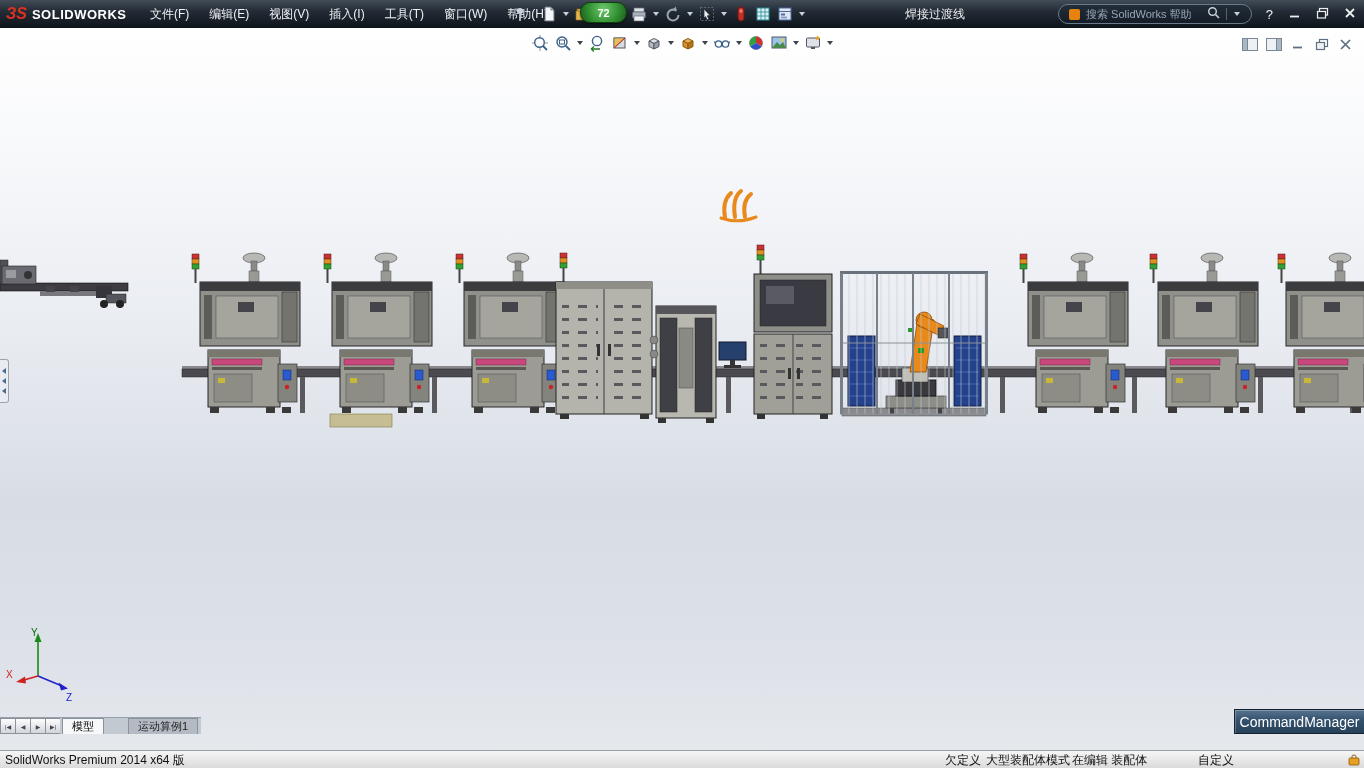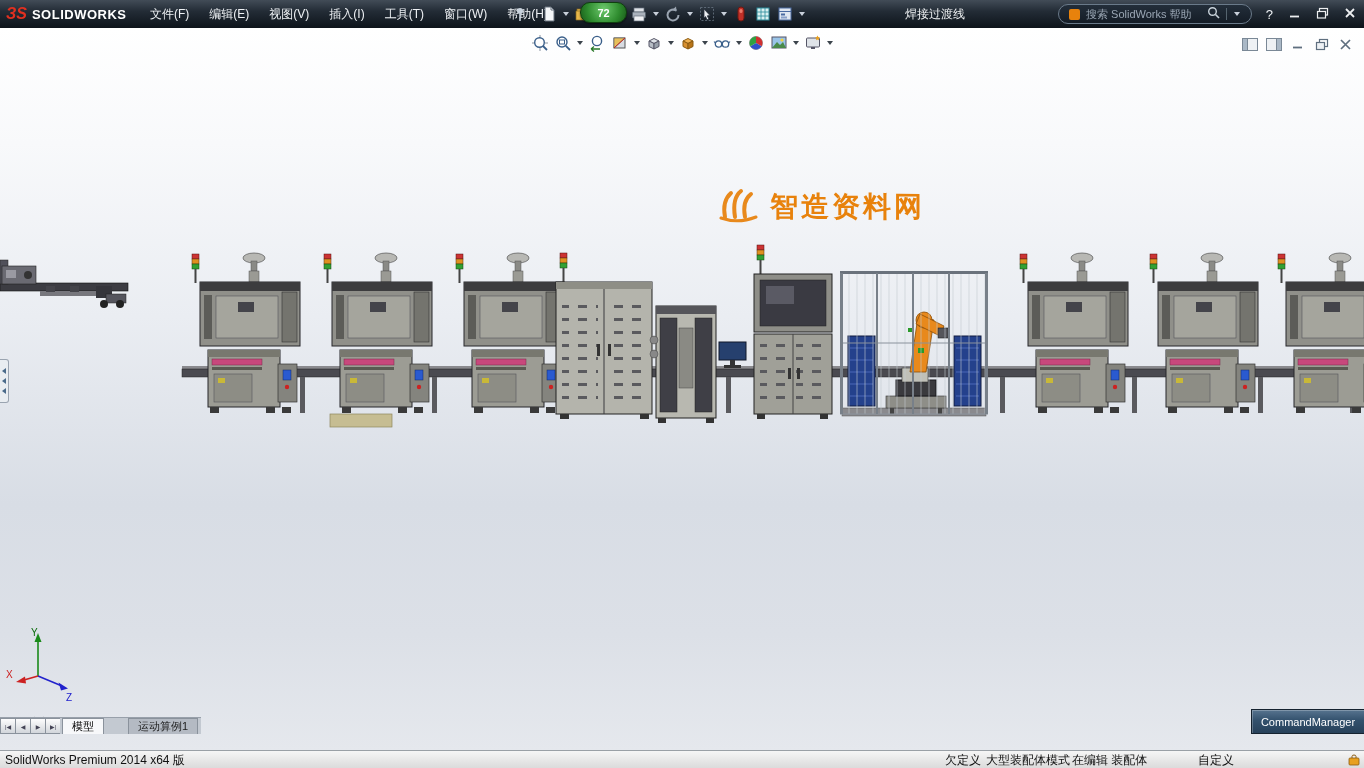--- a/index.html
+++ b/index.html
@@ -64,23 +64,23 @@
     background:#c3c9d1; border-top:1px solid #98a0aa; padding-right:3px; }
   .tabnav { width:15px; border:1px solid #8a929c; border-right:none;
     background:linear-gradient(#fdfdfd,#d2d6db); font-size:6px; color:#445;
     display:flex; align-items:center; justify-content:center; }
   .tabnav:last-of-type { border-right:1px solid #8a929c; }
   .tab { font-size:11px; padding:0 9px; display:flex; align-items:center;
     border:1px solid #8a929c; border-bottom:none; margin-left:2px; white-space:nowrap; }
   .tab.active { background:#f7f8fa; color:#000; }
   .tab.inactive { background:#b4bac3; color:#1c1c1c;margin-left:24px; }
 
-  .cmdmgr { position:absolute; right:0; top:709px; width:113px; height:25px; z-index:40;
+  .cmdmgr { position:absolute; right:0; top:709px; width:130px; height:25px; z-index:40;
     background:linear-gradient(#57748f,#33516d 45%,#27415a);
-    border:1px solid #15222f; border-right:none; color:#fff; font-size:11px;
+    border:1px solid #15222f; border-right:none; color:#fff; font-size:14px;
     display:flex; align-items:center; justify-content:center;
     box-shadow:inset 1px 1px 0 rgba(255,255,255,.25); }
 
   
   .statusbar { position:absolute; left:0; bottom:0; width:1364px; height:18px;
     background:linear-gradient(#f6f6f6,#dbdbdb); border-top:1px solid #9aa0a6;
     font-size:12px; color:#111; z-index:35; }
   .sb-left { position:absolute; left:5px; top:1px; }
   .sb-def { position:absolute; left:945px; top:1px; }
   .sb-mode { position:absolute; left:986px; top:1px; }
@@ -390,21 +390,20 @@
 
     <div class="watermark">
       <span>
         <svg width="44" height="38">
           <path d="M9 31 Q6 15 15 7" stroke="#e8891c" stroke-width="4" fill="none" stroke-linecap="round"></path>
           <path d="M19 31 Q16 12 25 5" stroke="#e8891c" stroke-width="4" fill="none" stroke-linecap="round"></path>
           <path d="M29 31 Q26 15 35 8" stroke="#e8891c" stroke-width="4" fill="none" stroke-linecap="round"></path>
           <path d="M5 32 Q22 38 40 31" stroke="#e8891c" stroke-width="3" fill="none" stroke-linecap="round"></path>
         </svg>
       </span>
-      <span class="watermark-text">智造资料网</span>
     </div>
 
     <div class="headsup">
       <span class="hu">
         <svg width="18" height="18">
             <path d="M9 1 v3 M1 9 h3 M9 17 v-3 M17 9 h-3" stroke="#8a94a0" stroke-width="1"></path>
             <circle cx="8.5" cy="8.5" r="4.8" fill="none" stroke="#3a5f8a" stroke-width="1.4"></circle>
             <line x1="12" y1="12" x2="16" y2="16" stroke="#3a5f8a" stroke-width="1.8"></line>
           </svg>
       </span>

